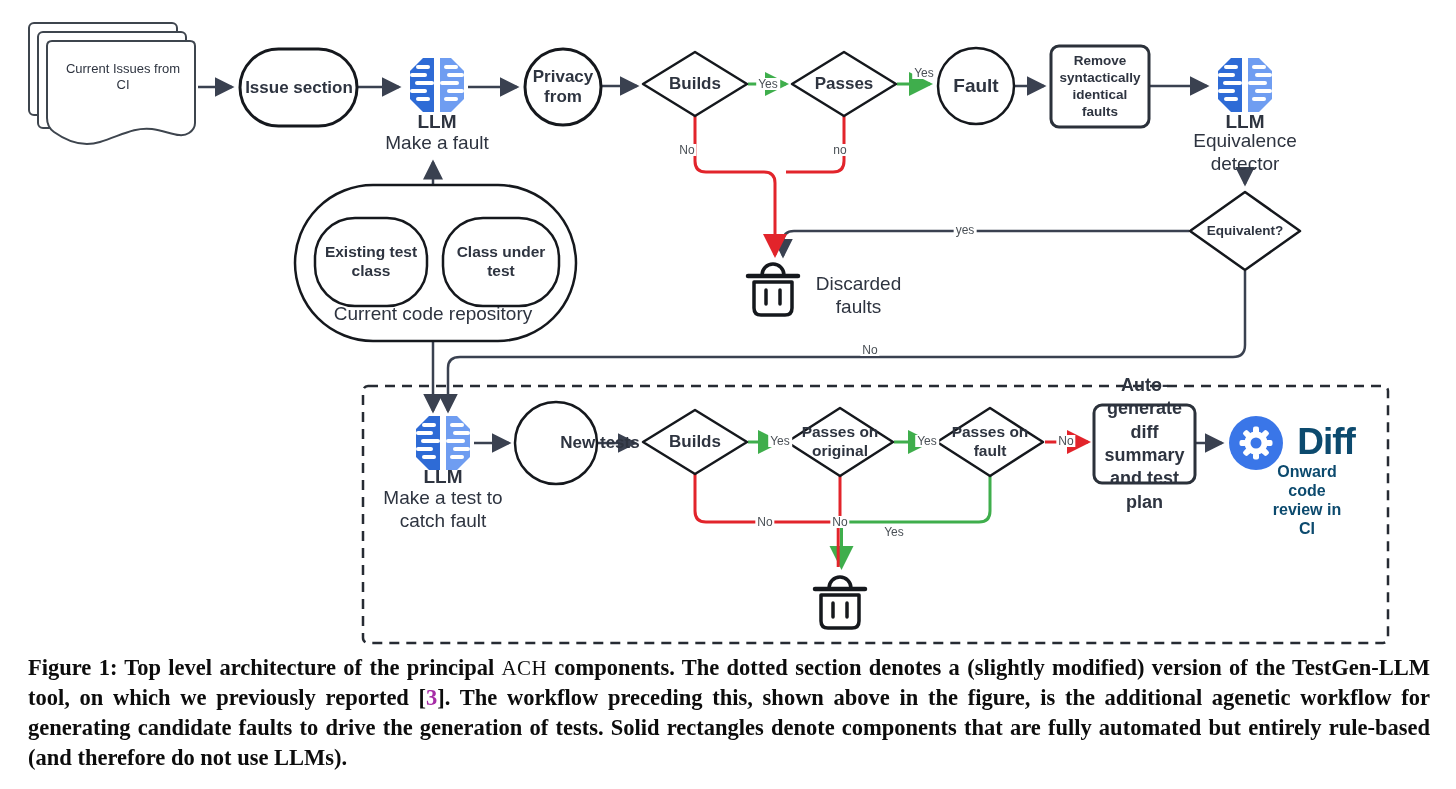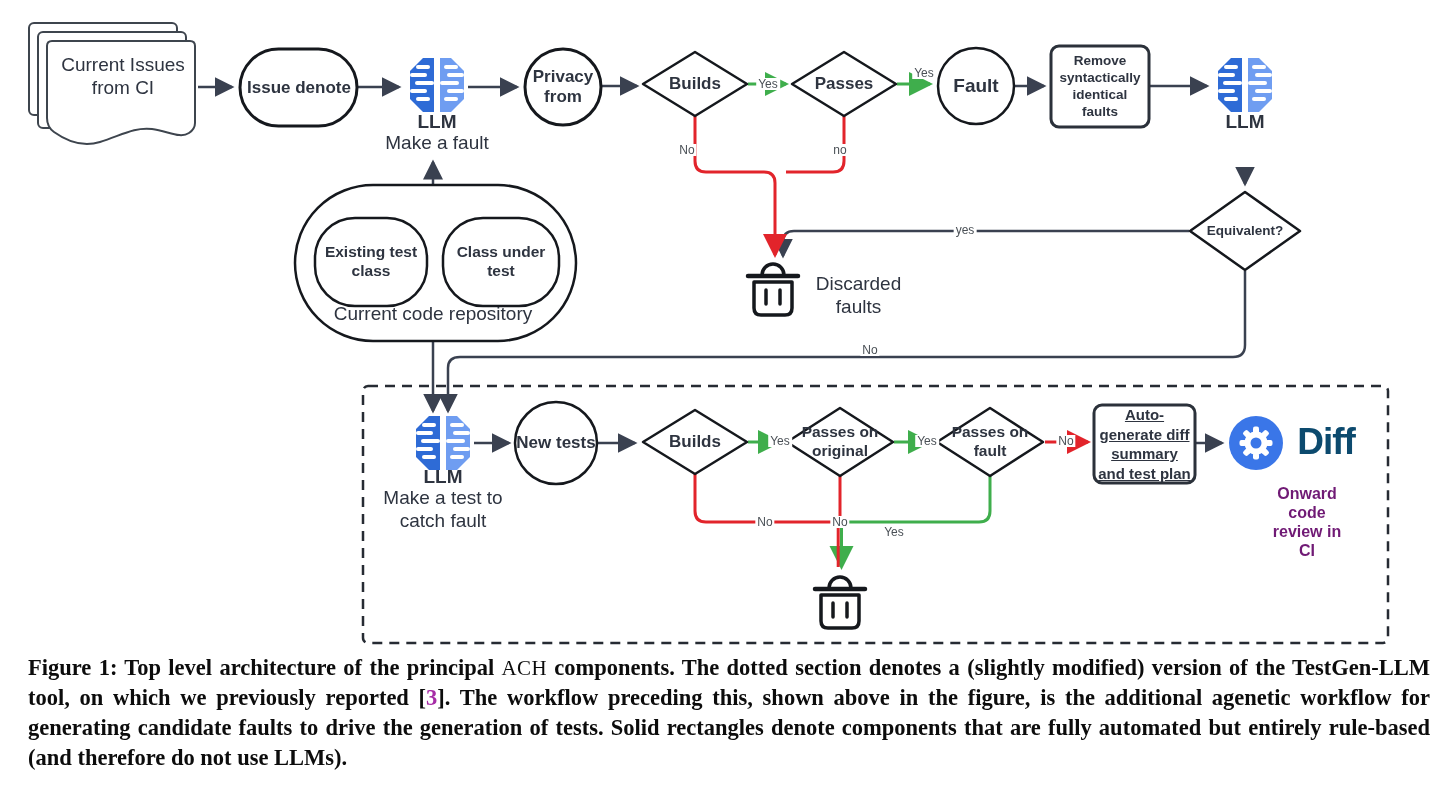--- a/index.html
+++ b/index.html
@@ -134,44 +134,45 @@
         <rect x="-3" y="-16.5" width="6" height="7" rx="2" transform="rotate(180)"></rect>
         <rect x="-3" y="-16.5" width="6" height="7" rx="2" transform="rotate(225)"></rect>
         <rect x="-3" y="-16.5" width="6" height="7" rx="2" transform="rotate(270)"></rect>
         <rect x="-3" y="-16.5" width="6" height="7" rx="2" transform="rotate(315)"></rect>
         <circle r="11.5"></circle>
       </g>
       <circle r="5.5" fill="#3a76e8"></circle>
     </g>
   </svg>
 
-  <div class="lbl" style="left:58px;top:52px;width:130px;height:50px;font-size:19px;">Current Issues from CI</div>
-  <div class="lbl" style="left:242px;top:51px;width:114px;height:74px;font-size:17px;font-weight:700;">Issue denote</div>
+  <div class="lbl" style="left:58px;top:52px;width:130px;height:50px;font-size:13px;">Current Issues from CI</div>
+  <div class="lbl" style="left:242px;top:51px;width:114px;height:74px;font-size:17px;font-weight:700;">Issue section</div>
   <div class="lbl" style="left:407px;top:112px;width:60px;height:20px;font-size:19px;font-weight:700;">LLM</div>
   <div class="lbl" style="left:372px;top:131px;width:130px;height:24px;font-size:19px;">Make a fault</div>
   <div class="lbl" style="left:526px;top:60px;width:74px;height:54px;font-size:17px;font-weight:700;">Privacy from</div>
   <div class="lbl" style="left:650px;top:71px;width:90px;height:26px;font-size:17px;font-weight:700;">Builds</div>
   <div class="lbl" style="left:799px;top:71px;width:90px;height:26px;font-size:17px;font-weight:700;">Passes</div>
   <div class="lbl" style="left:940px;top:73px;width:72px;height:26px;font-size:19px;font-weight:700;">Fault</div>
   <div class="lbl" style="left:1054px;top:50px;width:92px;height:74px;font-size:13.5px;font-weight:700;line-height:1.25;">Remove syntactically identical faults</div>
   <div class="lbl" style="left:1215px;top:112px;width:60px;height:20px;font-size:19px;font-weight:700;">LLM</div>
+  <div class="lbl" style="left:1183px;top:130px;width:124px;height:46px;font-size:19px;">Equivalence detector</div>
   <div class="lbl" style="left:1195px;top:219px;width:100px;height:24px;font-size:13.5px;font-weight:700;">Equivalent?</div>
   <div class="lbl" style="left:806px;top:272px;width:105px;height:48px;font-size:19px;">Discarded faults</div>
   <div class="lbl" style="left:318px;top:231px;width:106px;height:62px;font-size:15.5px;font-weight:700;">Existing test class</div>
   <div class="lbl" style="left:446px;top:231px;width:110px;height:62px;font-size:15.5px;font-weight:700;">Class under test</div>
   <div class="lbl" style="left:303px;top:302px;width:260px;height:24px;font-size:19px;">Current code repository</div>
   <div class="lbl" style="left:413px;top:467px;width:60px;height:20px;font-size:19px;font-weight:700;">LLM</div>
   <div class="lbl" style="left:378px;top:486px;width:130px;height:48px;font-size:19px;">Make a test to catch fault</div>
-  <div class="lbl" style="left:515px;top:430px;width:82px;height:26px;font-size:17px;font-weight:700;">New tests</div>
+  <div class="lbl" style="left:515px;top:430px;width:82px;height:26px;font-size:17px;font-weight:700;padding-left:44px;">New tests</div>
   <div class="lbl" style="left:650px;top:429px;width:90px;height:26px;font-size:17px;font-weight:700;">Builds</div>
   <div class="lbl" style="left:790px;top:417px;width:100px;height:50px;font-size:15.5px;font-weight:700;">Passes on original</div>
   <div class="lbl" style="left:940px;top:417px;width:100px;height:50px;font-size:15.5px;font-weight:700;">Passes on fault</div>
-  <div class="lbl" style="left:1097px;top:412px;width:95px;height:64px;font-size:15px;font-weight:700;line-height:1.3;text-decoration:underline;">Auto-generate diff summary and test plan</div>
+  <div class="lbl" style="left:1097px;top:412px;width:95px;height:64px;font-size:18px;font-weight:700;line-height:1.3;">Auto-generate diff summary and test plan</div>
   <div class="lbl" style="left:1286px;top:419px;width:80px;height:46px;font-size:37px;font-weight:700;color:#0c4a6e;letter-spacing:-1px;">Diff</div>
-  <div class="lbl" style="left:1266px;top:483px;width:82px;height:80px;font-size:16px;font-weight:700;color:#701a75;line-height:1.18;text-align:center;">Onward code review in CI</div>
+  <div class="lbl" style="left:1266px;top:461px;width:82px;height:80px;font-size:16px;font-weight:700;color:#0c4a6e;line-height:1.18;text-align:center;">Onward code review in CI</div>
 
   <div class="edge" style="left:768px;top:84px;">Yes</div>
   <div class="edge" style="left:924px;top:73px;">Yes</div>
   <div class="edge" style="left:687px;top:150px;">No</div>
   <div class="edge" style="left:840px;top:150px;">no</div>
   <div class="edge" style="left:965px;top:230px;">yes</div>
   <div class="edge" style="left:870px;top:350px;">No</div>
   <div class="edge" style="left:780px;top:441px;">Yes</div>
   <div class="edge" style="left:927px;top:441px;">Yes</div>
   <div class="edge" style="left:1066px;top:441px;">No</div>

